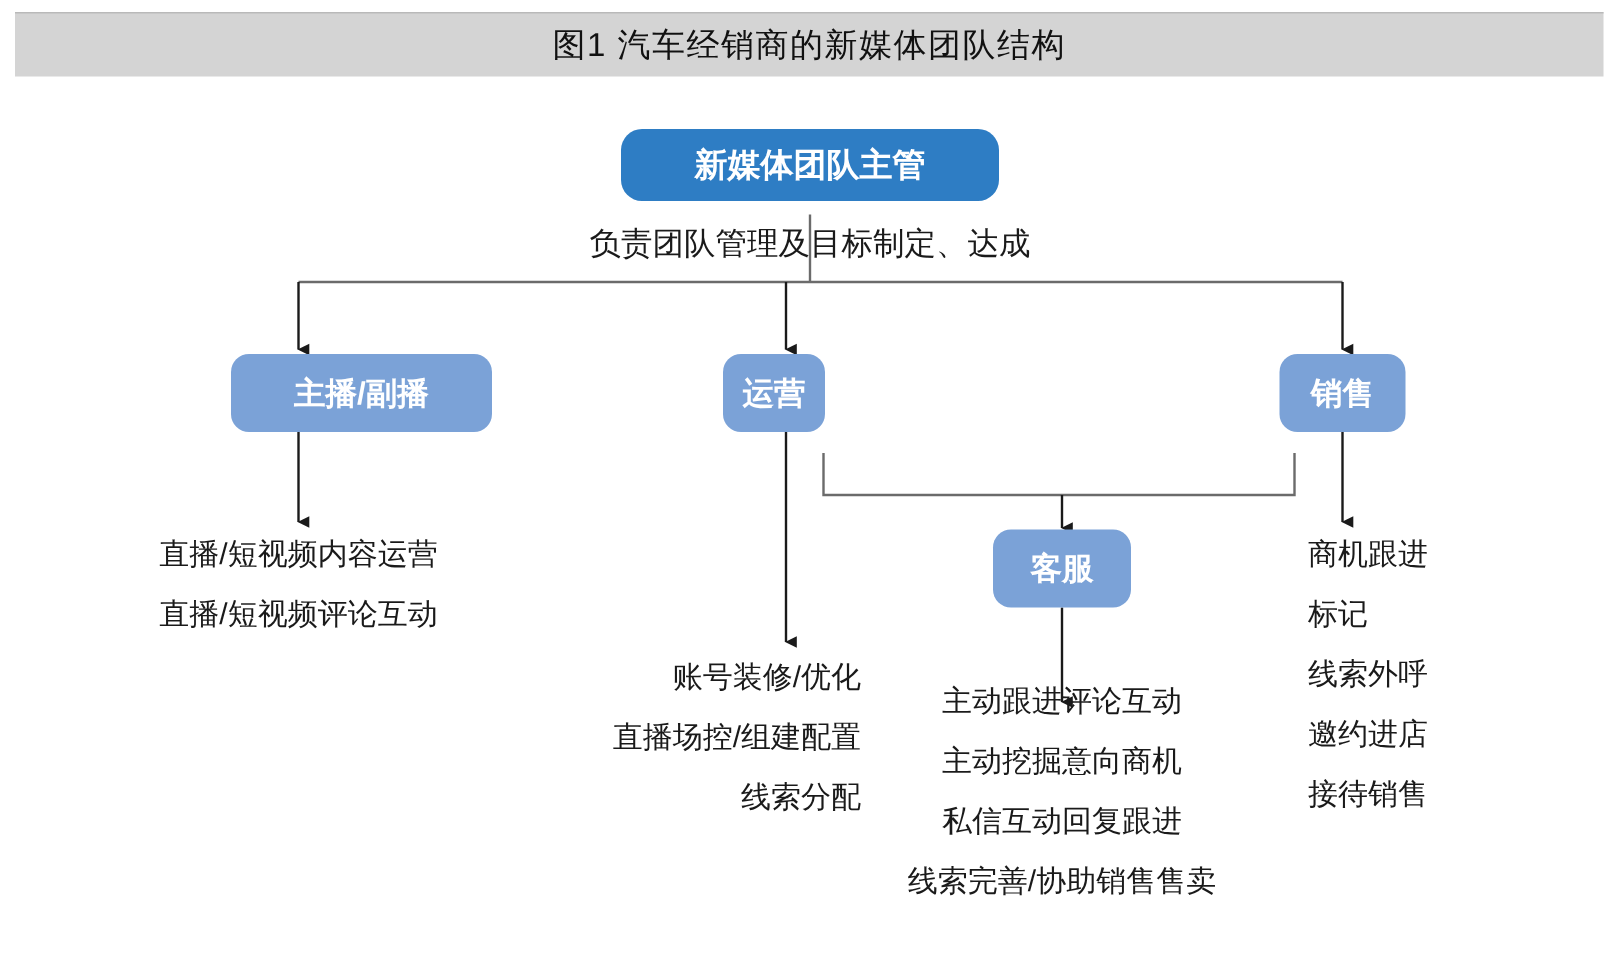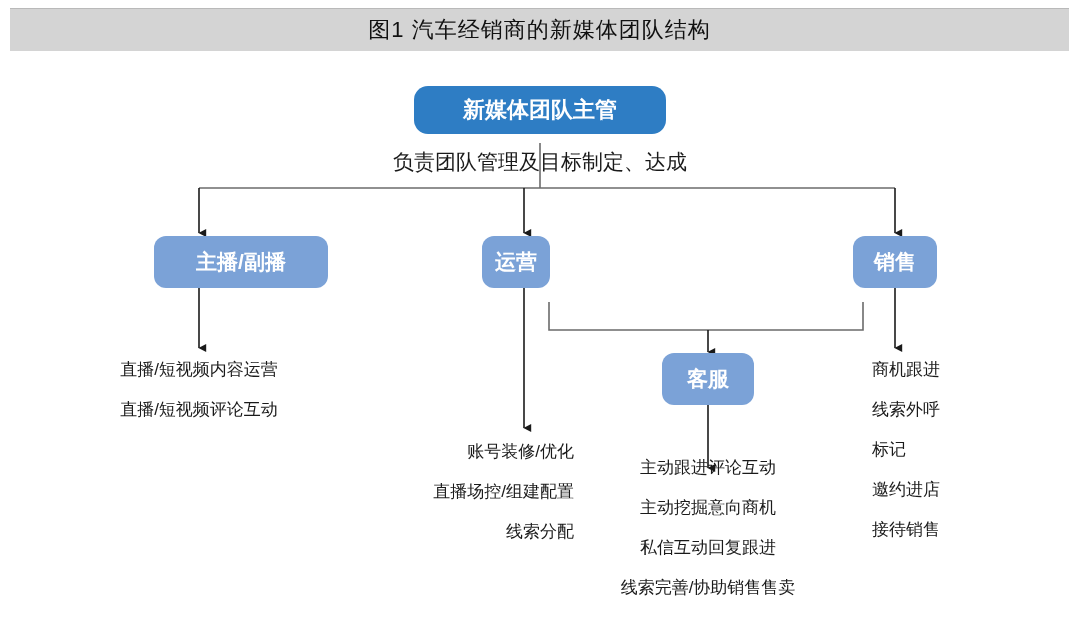--- a/index.html
+++ b/index.html
@@ -60,21 +60,21 @@
     font-size: 22px;
     border-radius: 14px;
   }
   .node-branch {
     background: #7ba2d7;
     font-size: 21px;
   }
   
   .txt {
     position: absolute;
-    font-size: 17px;
+    font-size: 20px;
     line-height: 40px;
     color: #1a1a1a;
     white-space: nowrap;
   }
   .txt-center { text-align: center; }
   .txt-right  { text-align: right; }
   .txt-left   { text-align: left; }
   .subtitle {
     position: absolute;
     font-size: 21px;
@@ -165,19 +165,19 @@
 
   <div class="txt txt-center" style="left:568px; top:448px; width:280px;">
     <div>主动跟进评论互动</div>
     <div>主动挖掘意向商机</div>
     <div>私信互动回复跟进</div>
     <div>线索完善/协助销售售卖</div>
   </div>
 
   <div class="txt txt-left" style="left:872px; top:350px; width:200px;">
     <div>商机跟进</div>
+    <div>标记</div>
     <div>线索外呼</div>
-    <div>标记</div>
     <div>邀约进店</div>
     <div>接待销售</div>
   </div>
 
 </div>
 
 </body></html>

